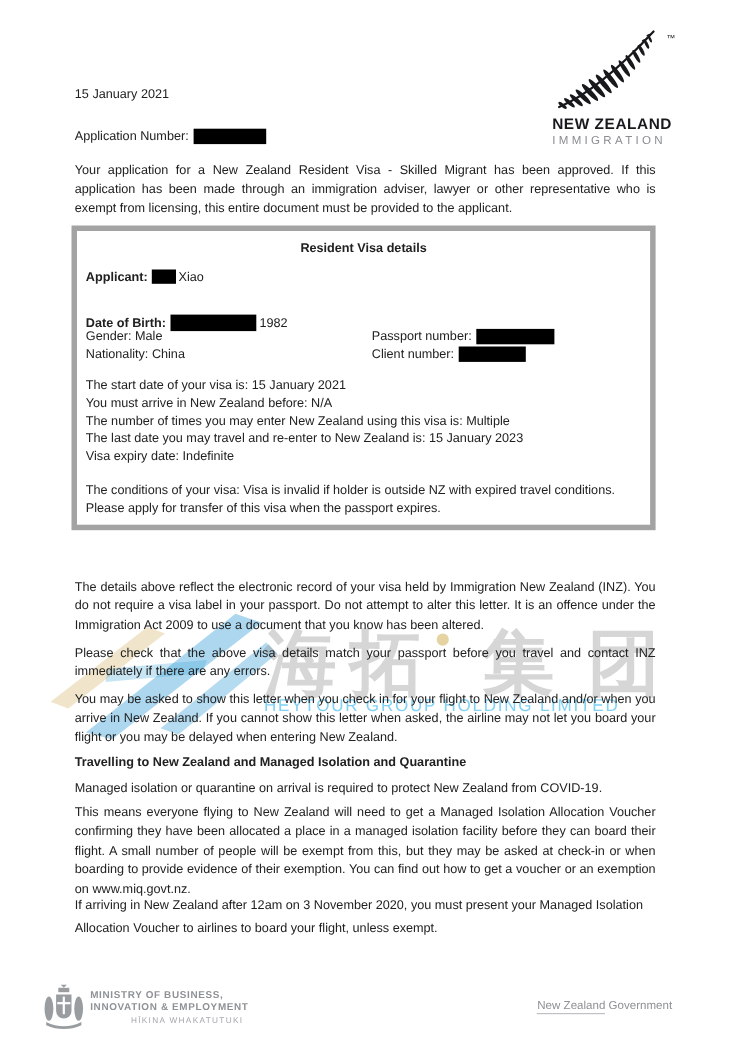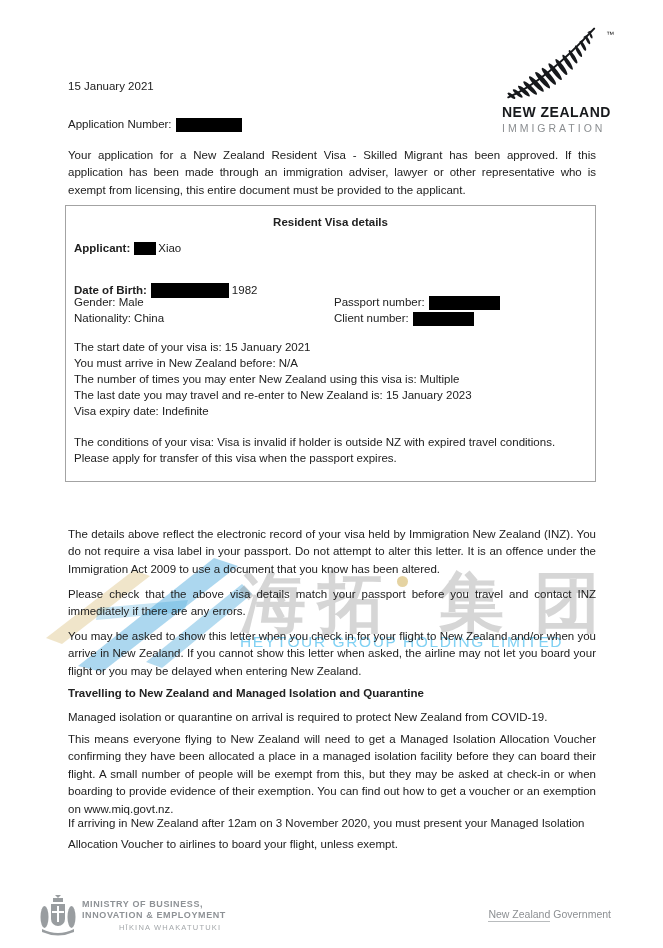--- a/index.html
+++ b/index.html
@@ -28,21 +28,21 @@
   .redact{display:inline-block;background:#000;vertical-align:middle;margin-left:4px;}
   .r-app{width:66px;height:14px;}
   .r-applicant{width:22px;height:13px;margin-right:2px;}
   .r-dob{width:78px;height:15px;margin-right:3px;}
   .r-passport{width:71px;height:14px;}
   .r-client{width:61px;height:14px;}
 
   .intro{left:68px;top:147px;width:528px;}
 
   
-  .visa-box{left:65px;top:205px;width:531px;height:277px;border:1px solid #a3a3a3;box-sizing:border-box;}
+  .visa-box{left:65px;top:205px;width:531px;height:277px;border:5px solid #a3a3a3;box-sizing:border-box;}
   .vb{position:absolute;left:8px;right:8px;font-size:11.5px;line-height:16px;}
   .vb-title{top:8px;text-align:center;font-weight:bold;}
   .vb-applicant{top:34px;}
   .vb-dob{top:52px;margin-top:24px;}
   .vb-cols{top:88px;}
   .vb-col-left{position:absolute;left:0;width:255px;}
   .vb-col-right{position:absolute;left:260px;}
   .vb-lines{top:134px;line-height:15.9px;}
   .vb-conditions{top:228px;line-height:16px;}
 

